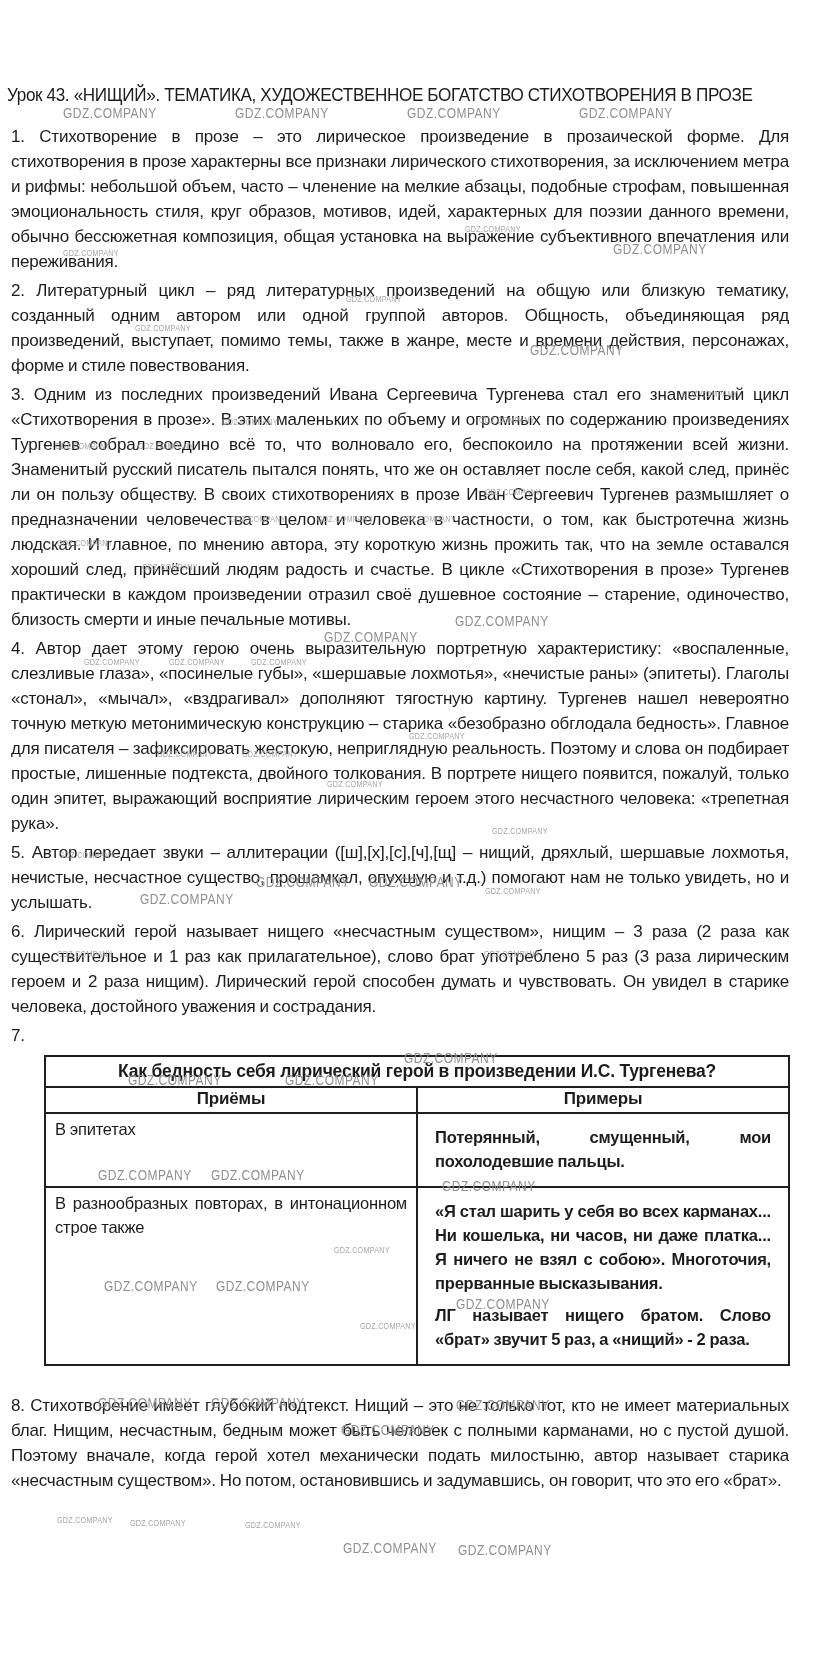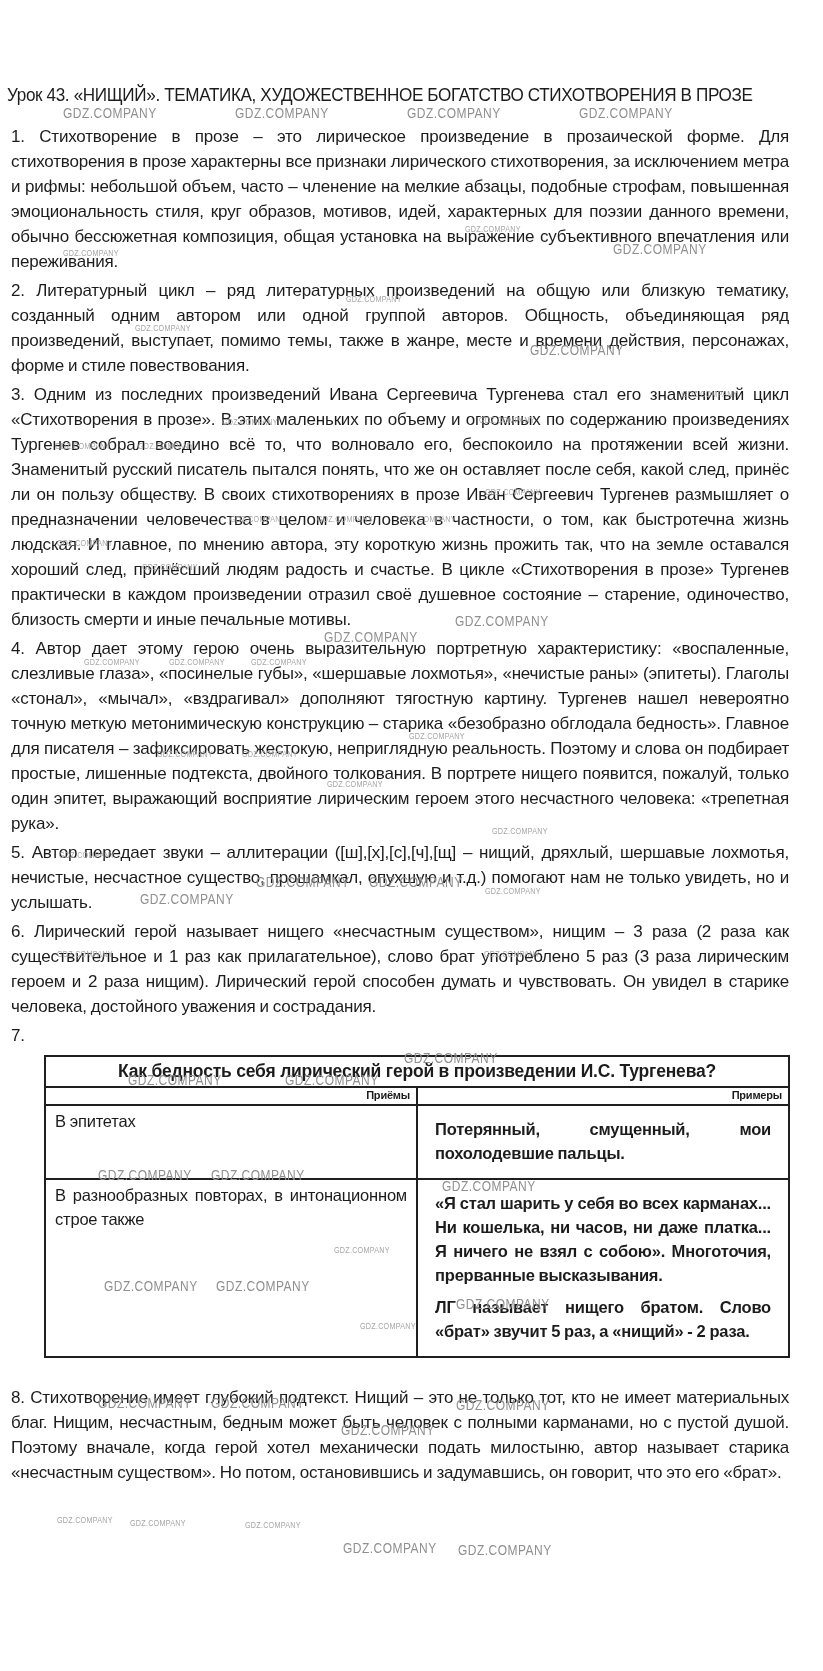--- a/index.html
+++ b/index.html
@@ -34,21 +34,21 @@
     margin:7px 0 0 37px;
   }
   .analysis-table th,.analysis-table td{
     border:2px solid #1f1f1f;
   }
   .table-title-cell{
     font-size:17.5px;font-weight:bold;text-align:center;
     padding:4px 6px;letter-spacing:-0.2px;
   }
   .col-header{
-    font-size:11px;font-weight:bold;text-align:right;
+    font-size:17px;font-weight:bold;text-align:center;
     padding:1px 6px 3px;letter-spacing:-0.2px;
   }
   .col-techniques{width:357px;}
   .analysis-table td{
     font-size:16.5px;line-height:24px;
     vertical-align:top;text-align:justify;
     padding:3px 9px 5px;
     letter-spacing:-0.2px;word-spacing:-0.5px;
   }
   .analysis-table td p{margin:8px;font-weight:bold;}

